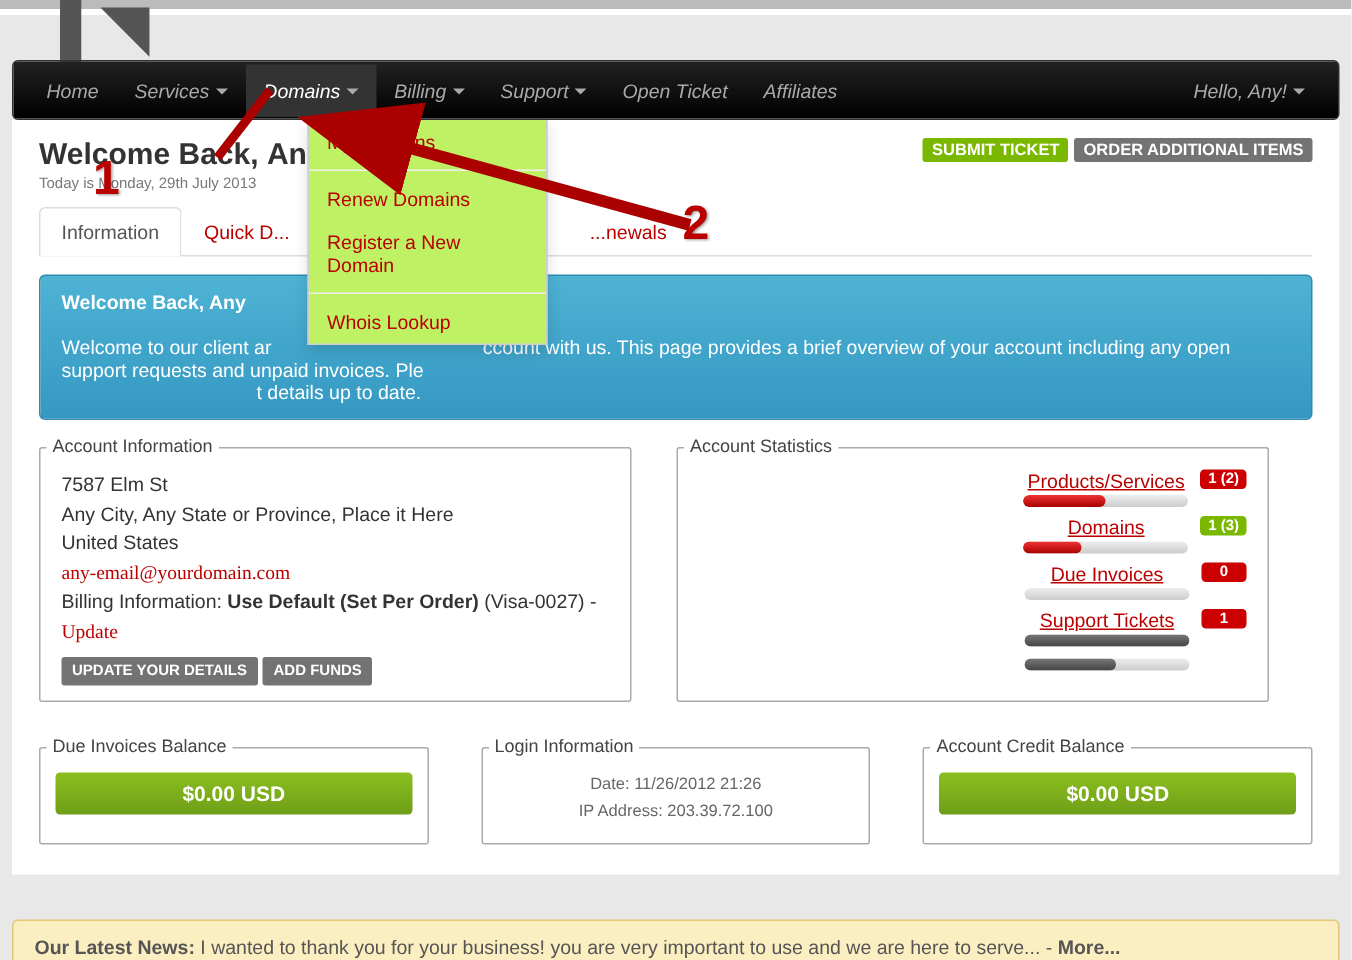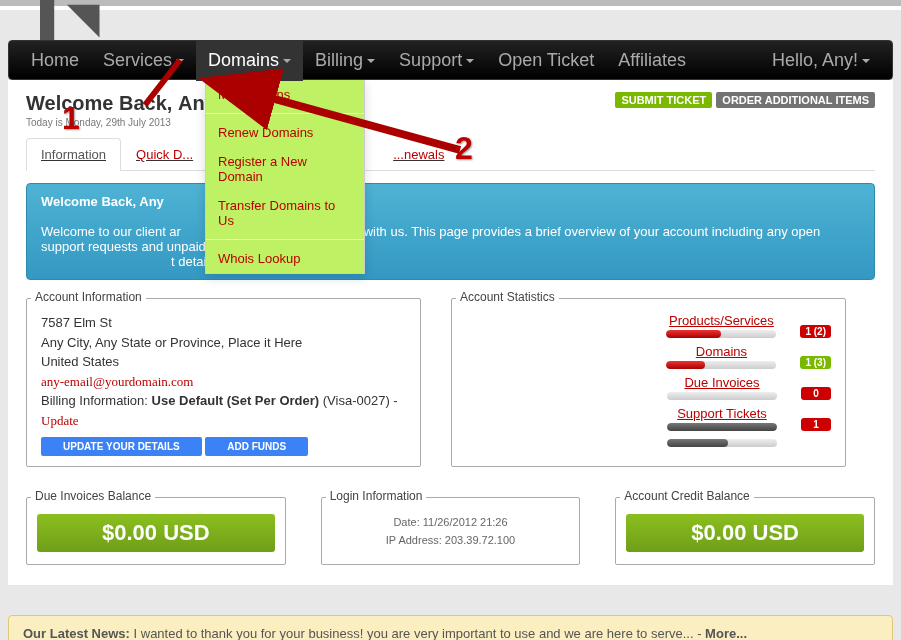--- a/index.html
+++ b/index.html
@@ -12,21 +12,21 @@
   background: linear-gradient(#222, #000);
   border: 1px solid #333;
   border-radius: 4px;
   height: 40px;
   display: flex;
   align-items: center;
   padding: 0 10px;
   position: relative;
   z-index: 10;
 }
-.navitem { color: #aaa; padding: 10px 12px; font-size: 18px; cursor: pointer; position: relative; }
+.navitem { color: #aaa; padding: 10px 12px; font-size: 13px; cursor: pointer; position: relative; font-style: italic; }
 .navitem.active-hover { background: #333; color: #fff; }
 .spacer { flex: 1; }
 .caret { display: inline-block; width: 0; height: 0; border-left: 4px solid transparent; border-right: 4px solid transparent; border-top: 4px solid #aaa; margin-left: 4px; vertical-align: middle; }
 .dropdown {
   position: absolute; top: 80px; left: 174px; width: 160px;
   background: #bef264; border: 1px solid #ccc; border-top: none;
   box-shadow: 0 4px 10px rgba(0,0,0,0.15);
   z-index: 5;
   font-size: 13px;
   margin-left: 31px;
@@ -35,21 +35,21 @@
 .dropdown .d-sep { height: 1px; background: #eee; margin: 4px 0; }
 .content { background: #fff; margin: 0 8px; padding: 0 18px 20px 18px; min-height: 500px; }
 .heading-row { padding-top: 12px; display: flex; align-items: flex-start; }
 .h1 { font-size: 20px; font-weight: 600; }
 .h1 strong { font-weight: 700; }
 .date { font-size: 10px; color: #777; margin-top: 2px; }
 .topbtns { margin-left: auto; display: flex; gap: 4px; }
 .minibtn { display: inline-block; font-size: 11px; font-weight: bold; color: #fff; padding: 2px 6px; border-radius: 2px; cursor: pointer; }
 .minibtn.green { background: #7ab800; }
 .minibtn.red { background: #737373; }
-.tabs { display: flex; border-bottom: 1px solid #ddd; margin-top: 10px; font-size: 13px; text-decoration: underline; }
+.tabs { display: flex; border-bottom: 1px solid #ddd; margin-top: 10px; font-size: 13px; }
 .tab { padding: 8px 14px; cursor: pointer; color: #b00; border: 1px solid transparent; border-bottom: none; }
 .tab.active { color: #555; background: #fff; border-color: #ddd; border-radius: 4px 4px 0 0; margin-bottom: -1px; }
 .welcome-bar {
   margin-top: 12px;
   background: linear-gradient(#4eb3d3, #3498c3);
   color: #fff; padding: 10px 14px;
   border-radius: 4px;
   border: 1px solid #2e8bb0;
   font-size: 13px;
 }
@@ -62,41 +62,41 @@
 .fieldset .legend {
   position: absolute; top: -9px; left: 4px; background: #fff;
   padding: 0 4px; font-size: 12px; color: #444;
 }
 .left-col { flex: 0 0 395px; }
 .right-col { flex: 0 0 395px; }
 .acct-info { font-size: 13px; line-height: 1.5; }
 .acct-info .name { font-weight: bold; }
 .acct-info a { color: #b00; text-decoration: none; font-family: Liberation Serif, serif; }
 .info-btns { margin-top: 6px; }
-.info-btns .minibtn { background: #3b82f6; font-size: 10px; padding: 2px 22px; }
-.stat-row { display: flex; align-items: flex-end; justify-content: flex-end; gap: 24px; margin-bottom: 6px; }
+.info-btns .minibtn { background: #737373; font-size: 10px; padding: 2px 7px; }
+.stat-row { display: flex; align-items: flex-start; justify-content: flex-end; gap: 8px; margin-bottom: 6px; }
 .stat-bar-wrap { width: 110px; text-align: center; }
 .stat-bar-label { color: #b00; font-size: 13px; text-decoration: underline; cursor: pointer; }
 .stat-bar {
   display: block; height: 8px; width: 110px; border-radius: 4px;
   background: linear-gradient(#eee, #ccc);
   position: relative; overflow: hidden; margin-top: 2px;
 }
 .stat-bar .fill { position: absolute; left: 0; top: 0; bottom: 0; border-radius: 4px; }
 .fill.red { background: linear-gradient(#e33, #a00); width: 50%; }
 .fill.red2 { background: linear-gradient(#e33, #a00); width: 35%; }
 .fill.gray { background: linear-gradient(#777, #444); width: 100%; }
 .fill.gray-half { background: linear-gradient(#777, #444); width: 55%; }
 .stat-badge { font-size: 10px; font-weight: bold; color: #fff; padding: 1px 5px; border-radius: 3px; min-width: 30px; text-align: center; }
 .stat-badge.red { background: #c00; }
 .stat-badge.green { background: #7ab800; }
 .three-col { display: flex; gap: 35px; margin-top: 30px; }
 .three-col .fieldset { flex: 1; padding: 16px 10px 12px 10px; }
 .bal-btn {
-  display: block; text-align: center; font-size: 22px; font-weight: bold;
+  display: block; text-align: center; font-size: 14px; font-weight: bold;
   color: #fff; background: linear-gradient(#8bbf1f, #6f9e18);
   border-radius: 3px; padding: 6px 0;
 }
 .login-info { text-align: center; font-size: 11px; color: #666; line-height: 1.6; }
 .news-bar {
   margin: 30px 8px 0 8px;
   background: #fbeec1;
   border: 1px solid #e0c877;
   border-radius: 4px;
   padding: 10px 14px;
@@ -124,21 +124,20 @@
     <div class="navitem">Affiliates</div>
     <div class="spacer"></div>
     <div class="navitem"><span>Hello, Any!</span><span class="caret"></span></div>
   </div>
 
   <div class="dropdown">
     <div class="d-item">My Domains</div>
     <div class="d-sep"></div>
     <div class="d-item">Renew Domains</div>
     <div class="d-item">Register a New Domain</div>
-    <div class="d-item">Transfer Domains to Us</div>
     <div class="d-sep"></div>
     <div class="d-item">Whois Lookup</div>
   </div>
 
   <div class="content">
     <div class="heading-row">
       <div>
         <div class="h1"><span>Welcome Back, </span><strong>Any Customer</strong></div>
         <div class="date">Today is Monday, 29th July 2013</div>
       </div>

